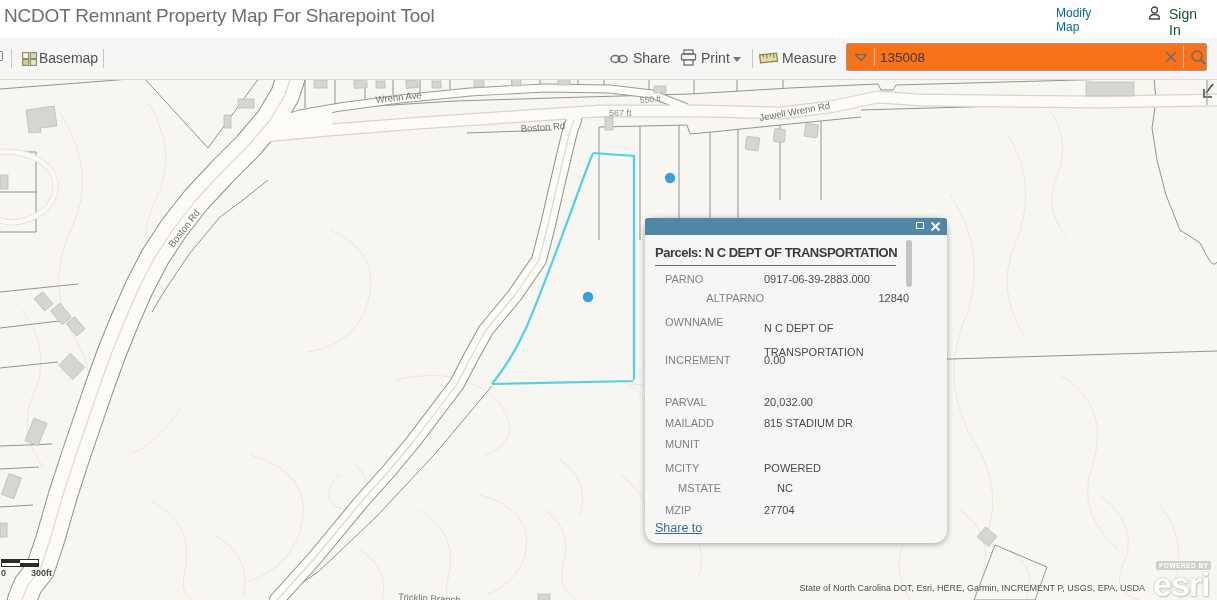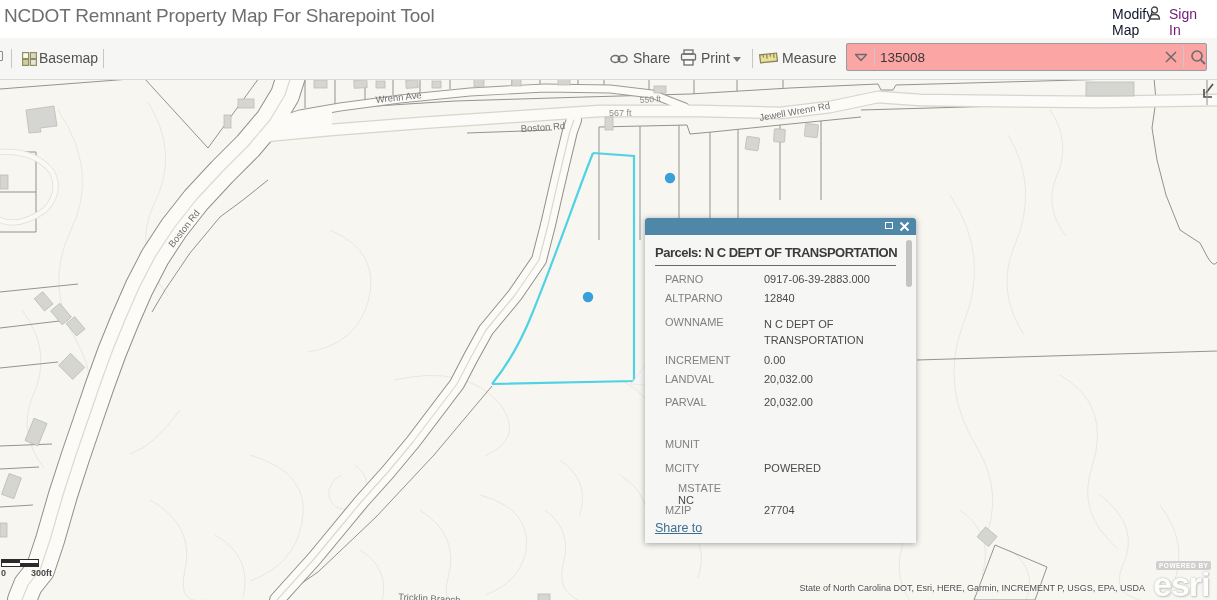--- a/index.html
+++ b/index.html
@@ -2,42 +2,42 @@
 <html><head>
 <meta charset="utf-8">
 <style>
   * { margin:0; padding:0; box-sizing:border-box; }
   html,body { width:1217px; height:600px; overflow:hidden; font-family:"Liberation Sans", sans-serif; background:#fff; }
   .header { position:absolute; left:0; top:0; width:1116px; height:38px; background:#fff; }
   .header .title { position:absolute; left:4px; top:5px; font-size:19px; color:#6e6e6e; letter-spacing:-0.2px; }
   .toolbar { position:absolute; left:0; top:38px; width:1217px; height:42px; background:#f6f6f4; border-bottom:1px solid #d9d9d6; }
   .tsep { position:absolute; top:11px; width:1px; height:19px; background:#c6c6c3; }
   .titem { position:absolute; top:12px; font-size:14px; color:#515151; }
-  .searchbox { position:absolute; left:846px; top:5px; width:361px; height:28px; background:#fca5a5; border:1px solid #9b9b9b; border-radius:2px; }
+  .searchbox { position:absolute; left:846px; top:5px; width:361px; height:28px; background:#f97316; border:1px solid #9b9b9b; border-radius:2px; }
   .map { position:absolute; left:0; top:80px; width:1217px; height:520px; background:#f7f6f1; }
-  .popup { position:absolute; left:645px; top:138px; width:271px; height:325px; background:#f6f6f5; border-radius:0; box-shadow:0 1px 6px rgba(0,0,0,0.35); }
+  .popup { position:absolute; left:645px; top:138px; width:302px; height:325px; background:#f6f6f5; border-radius:13px; box-shadow:0 1px 6px rgba(0,0,0,0.35); }
   .popup .bar { position:absolute; left:0; top:0; width:100%; height:17px; background:#4e87a8; border-radius:3px 3px 0 0; }
   .popup .ptitle { position:absolute; left:10px; top:27px; white-space:nowrap; font-size:13px; font-weight:bold; color:#3b3b3b; letter-spacing:-0.5px; }
   .popup .phr { position:absolute; left:10px; top:47px; width:241px; height:1px; background:#6a6a6a; }
   .prow { position:absolute; left:20px; font-size:11px; }
   .prow .lab { display:inline-block; width:99px; color:#818181; vertical-align:top; }
   .prow .val { display:inline-block; width:145px; color:#4a4a4a; }
   .zoomto { position:absolute; left:10px; top:303px; font-size:12.5px; color:#3c6e90; text-decoration:underline; }
   .attr { position:absolute; left:0px; top:503px; width:1145px; text-align:right; font-size:9px; color:#4c4c4c; text-shadow:0 0 2px #fff, 0 0 2px #fff; }
 </style>
 </head>
 <body>
 <div class="header">
   <div class="title">NCDOT Remnant Property Map For Sharepoint Tool</div>
-  <div style="position:absolute; left:1112px; top:6px; font-size:14px; color:#0f172a;">Modify Map</div>
+  <div style="position:absolute; left:1056px; top:6px; font-size:12px; color:#0369a1;">Modify Map</div>
   <svg style="position:absolute; left:1147px; top:5px;" width="15" height="16" viewBox="0 0 15 16">
     <circle cx="7.5" cy="5" r="3" fill="none" stroke="#4a4a4a" stroke-width="1.3"></circle>
     <path d="M2.5,14 Q2.5,9.5 7.5,9.5 Q12.5,9.5 12.5,14 Z" fill="none" stroke="#4a4a4a" stroke-width="1.3"></path>
   </svg>
-  <div style="position:absolute; left:1169px; top:6px; font-size:14px; color:#701a75;">Sign In</div>
+  <div style="position:absolute; left:1169px; top:6px; font-size:14px; color:#14532d;">Sign In</div>
 </div>
 <div class="toolbar">
   <div style="position:absolute; left:-4px; top:13px; width:7px; height:10px; border:1.5px solid #8a8a8a; border-radius:1px;"></div>
   <div class="tsep" style="left:11px;"></div>
   <svg style="position:absolute; left:22px; top:14px;" width="15" height="14" viewBox="0 0 15 14">
     <rect x="0.6" y="0.6" width="6" height="6" fill="#fbfbf2" stroke="#8f8f63" stroke-width="1.2"></rect>
     <rect x="8.4" y="0.6" width="6" height="6" fill="#d9d9c0" stroke="#8f8f63" stroke-width="1.2"></rect>
     <rect x="0.6" y="7.4" width="6" height="6" fill="#cfcf9b" stroke="#8f8f63" stroke-width="1.2"></rect>
     <rect x="8.4" y="7.4" width="6" height="6" fill="#e6e6d2" stroke="#8f8f63" stroke-width="1.2"></rect>
   </svg>
@@ -198,25 +198,25 @@
   <div class="popup">
     <div class="bar">
       <div style="position:absolute; right:23px; top:4px; width:8px; height:7px; border:1.5px solid #fff;"></div>
       <svg style="position:absolute; right:6px; top:3px;" width="11" height="11" viewBox="0 0 11 11">
         <path d="M1.5,1.5 L9.5,9.5 M9.5,1.5 L1.5,9.5" stroke="#fff" stroke-width="2"></path>
       </svg>
     </div>
     <div class="ptitle">Parcels: N C DEPT OF TRANSPORTATION</div>
     <div class="phr"></div>
     <div class="prow" style="top:55px;"><span class="lab">PARNO</span><span class="val">0917-06-39-2883.000</span></div>
-    <div class="prow" style="top:74px;"><span class="lab">ALTPARNO</span><span class="val">12840</span></div>
-    <div class="prow" style="top:98px;"><span class="lab">OWNNAME</span><span class="val" style="line-height:16px;">N C DEPT OF TRANSPORTATION</span></div>
+    <div class="prow" style="top:74px;text-align:right;"><span class="lab">ALTPARNO</span><span class="val">12840</span></div>
+    <div class="prow" style="top:98px;"><span class="lab">OWNNAME</span><span class="val" style="line-height:24px;">N C DEPT OF TRANSPORTATION</span></div>
     <div class="prow" style="top:136px;"><span class="lab">INCREMENT</span><span class="val">0.00</span></div>
-    <div class="prow" style="top:155px;"><span class="lab">LANDVAL</span><span class="val">20,032.00</span></div>
     <div class="prow" style="top:178px;"><span class="lab">PARVAL</span><span class="val">20,032.00</span></div>
+    <div class="prow" style="top:199px;"><span class="lab">MAILADD</span><span class="val">815 STADIUM DR</span></div>
     <div class="prow" style="top:220px;"><span class="lab">MUNIT</span><span class="val"></span></div>
     <div class="prow" style="top:244px;"><span class="lab">MCITY</span><span class="val">POWERED</span></div>
     <div class="prow" style="top:264px;margin-left:13px;"><span class="lab">MSTATE</span><span class="val">NC</span></div>
     <div class="prow" style="top:286px;"><span class="lab">MZIP</span><span class="val">27704</span></div>
     <div class="zoomto">Share to</div>
     <div style="position:absolute; left:261px; top:22px; width:6px; height:47px; background:#c3c3c3; border-radius:3px;"></div>
   </div>
   <div style="position:absolute; left:0px; top:478px;">
     <div style="position:absolute; left:1px; top:1px; width:38px; height:8px; border:1px solid #2b2b2b; background:#fff;">
       <div style="position:absolute; left:0; top:0; width:18px; height:3px; background:#2b2b2b;"></div>

